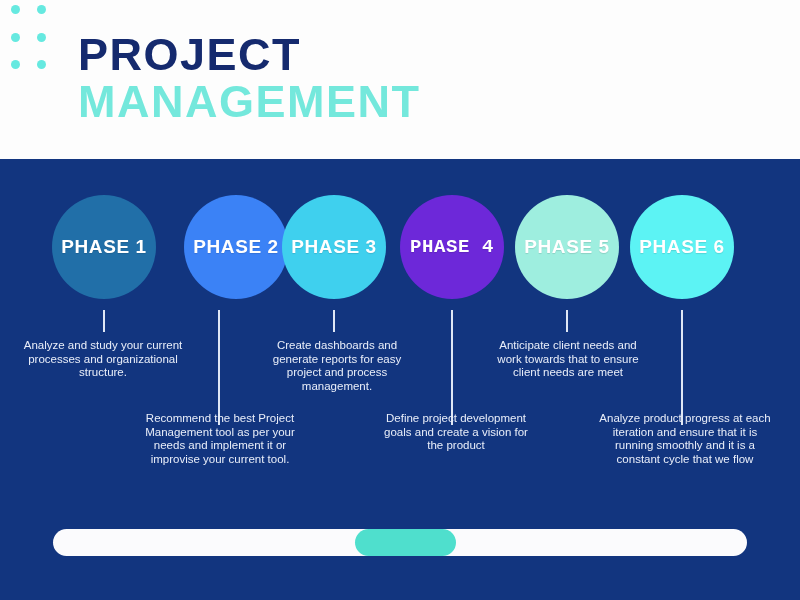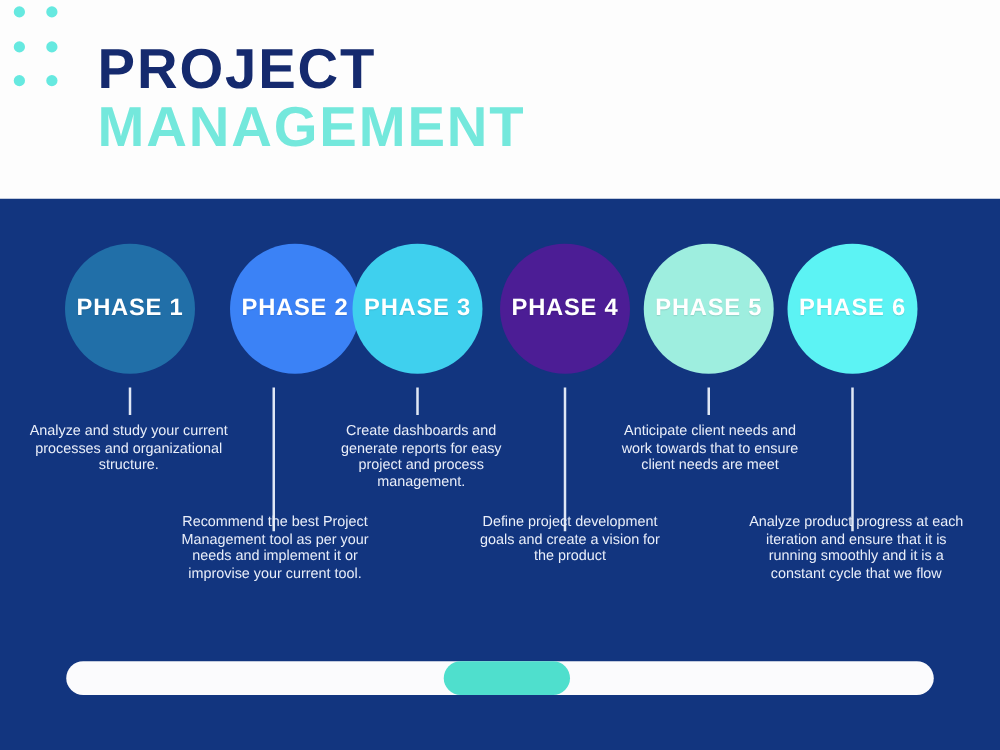--- a/index.html
+++ b/index.html
@@ -171,21 +171,21 @@
       <div class="phase-circle" style="left: 184px; background: #3b82f6;">
         <span class="phase-label">PHASE 2</span>
       </div>
       <div class="connector long" style="left: 218px;"></div>
       <div class="desc lower" style="left: 139px; width: 162px;">Recommend the best Project Management tool as per your needs and implement it or improvise your current tool.</div>
       <div class="phase-circle" style="left: 282px; background: rgb(63, 208, 238);">
         <span class="phase-label">PHASE 3</span>
       </div>
       <div class="connector short" style="left: 333px;"></div>
       <div class="desc upper" style="left: 256px; width: 162px;">Create dashboards and generate reports for easy project and process management.</div>
-      <div class="phase-circle" style="left: 400px; background: #4c1d95;">
+      <div class="phase-circle" style="left: 400px; background: #6d28d9; font-family: Liberation Mono, monospace;">
         <span class="phase-label">PHASE 4</span>
       </div>
       <div class="connector long" style="left: 451px;"></div>
       <div class="desc lower" style="left: 375px; width: 162px;">Define project development goals and create a vision for the product</div>
       <div class="phase-circle" style="left: 515px; background: rgb(158, 238, 223);">
         <span class="phase-label">PHASE 5</span>
       </div>
       <div class="connector short" style="left: 566px;"></div>
       <div class="desc upper" style="left: 487px; width: 162px;">Anticipate client needs and work towards that to ensure client needs are meet</div>
       <div class="phase-circle" style="left: 630px; background: rgb(92, 243, 244);">

